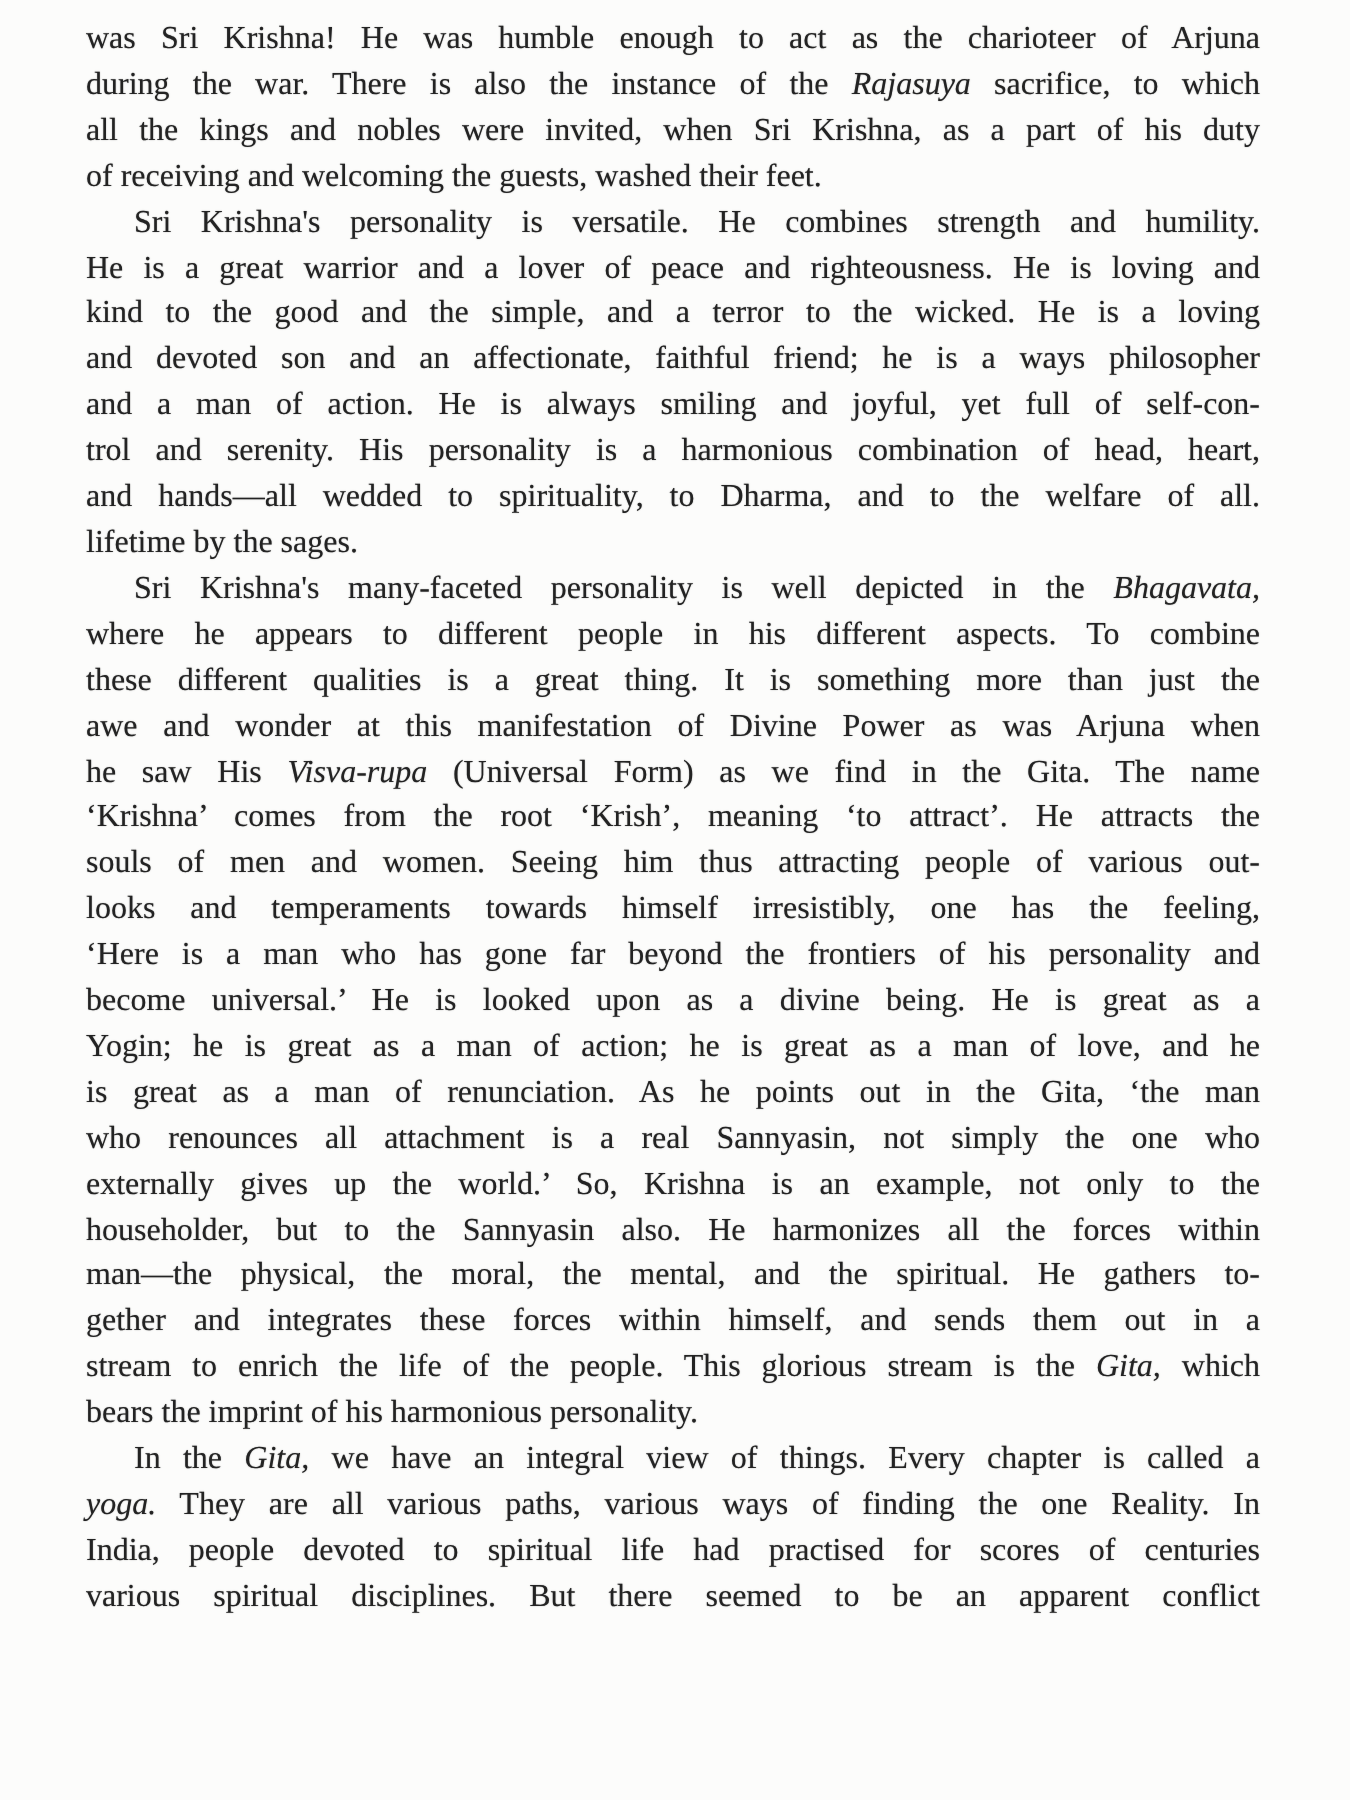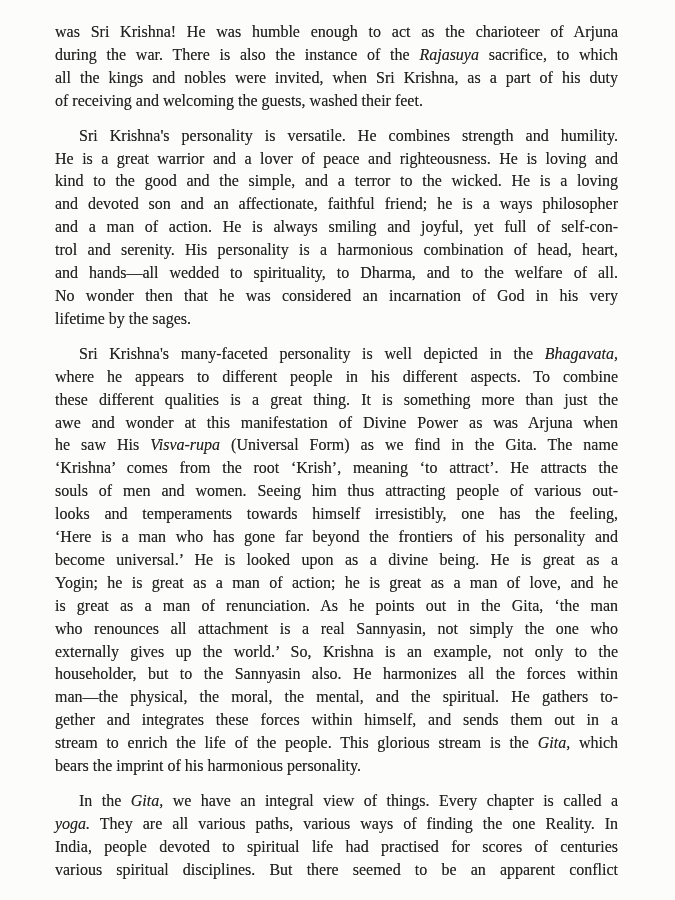--- a/index.html
+++ b/index.html
@@ -17,21 +17,21 @@
     width: 675px;
     height: 900px;
     padding: 9px 45px 0 43px;
     font-family: "Liberation Serif", "DejaVu Serif", serif;
     font-size: 16px;
     line-height: 22.9px;
     color: #232323;
     text-shadow: 0 0 0.6px rgba(40,40,40,0.55);
   }
   .paragraph {
-    margin: 12px;
+    margin: 0;
   }
   .line {
     text-align: justify;
     text-align-last: justify;
     -moz-text-align-last: justify;
   }
   .line.last {
     text-align-last: left;
     -moz-text-align-last: left;
   }
@@ -54,21 +54,20 @@
         <div class="line last"><span>of receiving and welcoming the guests, washed their feet.</span></div>
       </div>
       <div class="paragraph">
         <div class="line indent"><span>Sri Krishna's personality is versatile. He combines strength and humility.</span></div>
         <div class="line"><span>He is a great warrior and a lover of peace and righteousness. He is loving and</span></div>
         <div class="line"><span>kind to the good and the simple, and a terror to the wicked. He is a loving</span></div>
         <div class="line"><span>and devoted son and an affectionate, faithful friend; he is a ways philosopher</span></div>
         <div class="line"><span>and a man of action. He is always smiling and joyful, yet full of self-con-</span></div>
         <div class="line"><span>trol and serenity. His personality is a harmonious combination of head, heart,</span></div>
         <div class="line"><span>and hands—all wedded to spirituality, to Dharma, and to the welfare of all.</span></div>
-        <div class="line"><span>No wonder then that he was considered an incarnation of God in his very</span></div>
         <div class="line last"><span>lifetime by the sages.</span></div>
       </div>
       <div class="paragraph">
         <div class="line indent"><span>Sri Krishna's many-faceted personality is well depicted in the </span><span class="italic">Bhagavata,</span></div>
         <div class="line"><span>where he appears to different people in his different aspects. To combine</span></div>
         <div class="line"><span>these different qualities is a great thing. It is something more than just the</span></div>
         <div class="line"><span>awe and wonder at this manifestation of Divine Power as was Arjuna when</span></div>
         <div class="line"><span>he saw His </span><span class="italic">Visva-rupa</span><span> (Universal Form) as we find in the Gita. The name</span></div>
         <div class="line"><span>‘Krishna’ comes from the root ‘Krish’, meaning ‘to attract’. He attracts the</span></div>
         <div class="line"><span>souls of men and women. Seeing him thus attracting people of various out-</span></div>

